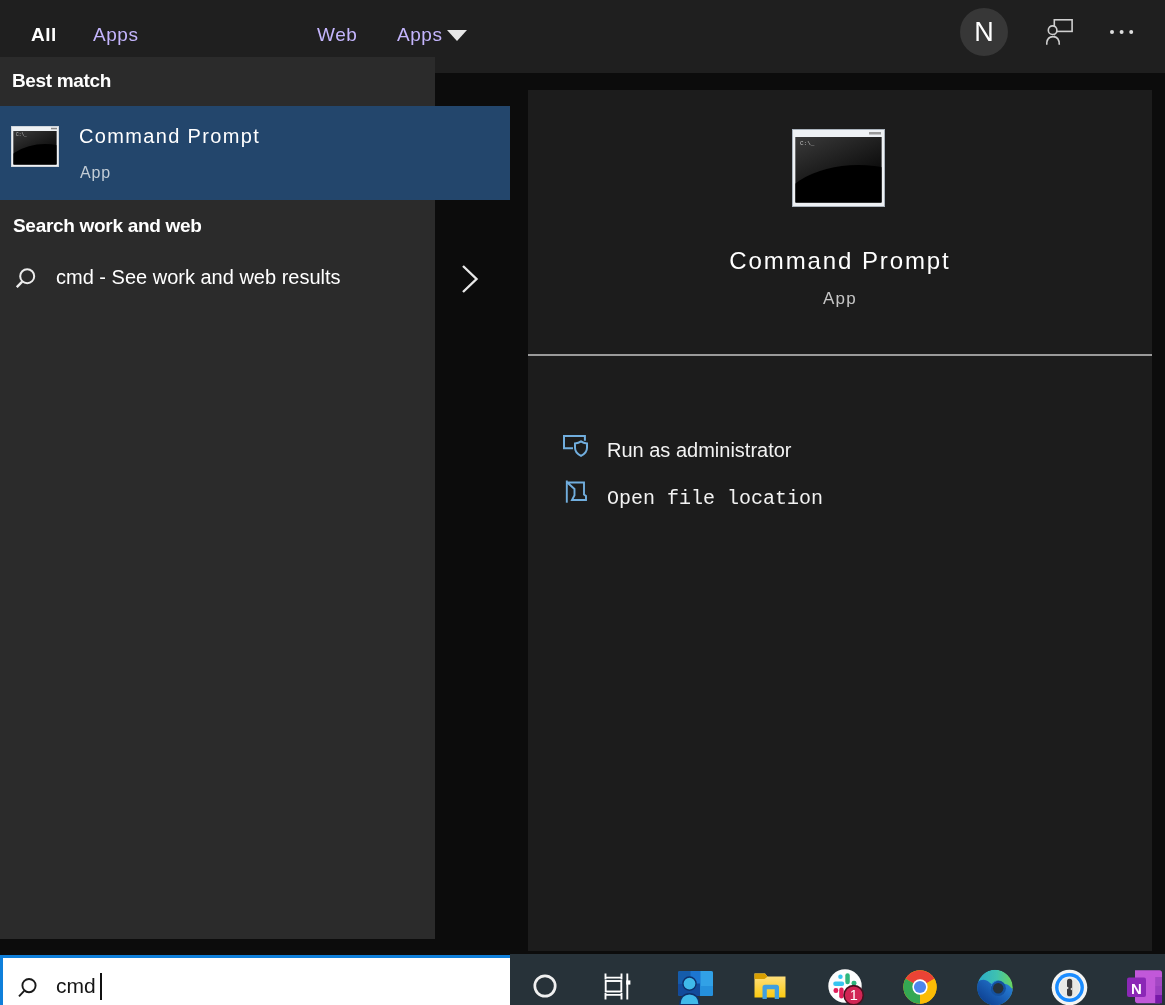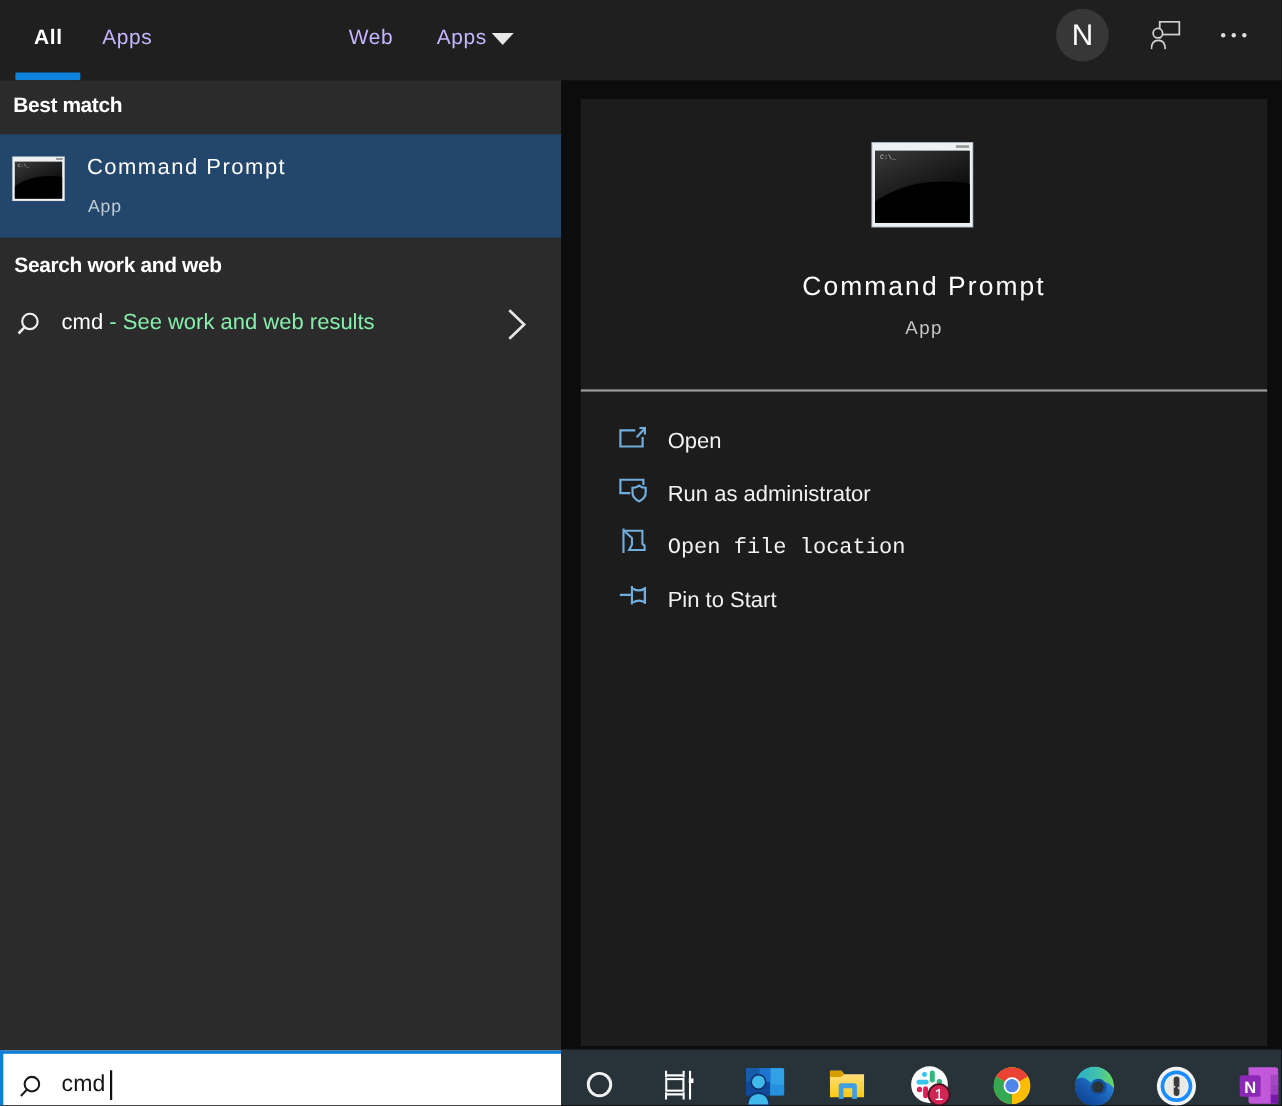--- a/index.html
+++ b/index.html
@@ -5,21 +5,21 @@
   html,body{margin:0;padding:0;-webkit-font-smoothing:antialiased;}
   body{width:1165px;height:1005px;position:relative;overflow:hidden;filter:blur(0px);
        background:#0c0c0c;font-family:"Liberation Sans",sans-serif;}
   .abs{position:absolute;}
   #header,#leftpanel,#rightpanel,#searchbox,#taskbar,#selrow{filter:blur(0px);}
   #header{left:0;top:0;width:1165px;height:73px;background:#1f1f1f;padding-left:48px;}
   .tab{position:absolute;top:0;height:70px;line-height:70px;font-size:19px;letter-spacing:0.55px;color:#c4b5fd;}
   #underline{position:absolute;left:14px;top:66.4px;width:59px;height:6.8px;background:#0d83dd;border-radius:1px;z-index:5;}
   #avatar{position:absolute;left:960px;top:8px;width:48px;height:48px;border-radius:50%;
           background:#373737;color:#fff;font-size:27px;text-align:center;line-height:48px;}
-  #leftpanel{left:0;top:73px;width:510px;height:882px;background:#2b2b2b;}
+  #leftpanel{left:0;top:57px;width:435px;height:882px;background:#2b2b2b;}
   #bestmatch{position:absolute;left:12px;font-size:19px;font-weight:bold;letter-spacing:-0.35px;color:#fff;}
   #selrow{position:absolute;left:0;top:49px;width:510px;height:94px;background:#23466c;}
   #rightpanel{left:528px;top:90px;width:624px;height:861px;background:#1c1c1c;}
   #searchbox{left:0;top:954.5px;width:510px;height:50.5px;background:#fff;
              border-top:3px solid #0f7fda;border-left:3px solid #0f7fda;box-sizing:border-box;}
   #taskbar{left:510px;top:954px;width:655px;height:51px;background:#273239;}
   .actrow{position:absolute;left:34px;width:560px;height:48px;}
   .actrow span{position:absolute;left:45px;top:50%;transform:translateY(-50%);font-size:20px;color:#f2f2f2;white-space:nowrap;}
   .actrow svg{position:absolute;}
 </style>
@@ -73,21 +73,21 @@
       <text x="5" y="9.8" font-size="4.5" fill="#c4c4c4" font-family="Liberation Mono,monospace">C:\_</text>
     </svg>
     <div style="position:absolute;left:79px;top:19px;font-size:20px;letter-spacing:1.35px;color:#fff;">Command Prompt</div>
     <div style="position:absolute;left:80px;top:58px;font-size:16px;letter-spacing:0.8px;color:#c3cdd6;">App</div>
   </div>
   <div id="bestmatch2" style="position:absolute;left:13px;top:158px;font-size:19px;font-weight:bold;letter-spacing:-0.3px;color:#fff;">Search work and web</div>
   <svg style="position:absolute;left:16px;top:211px;" width="21" height="21" viewBox="0 0 21 21" fill="none" stroke="#ececec" stroke-width="2">
     <circle cx="11.2" cy="8.2" r="7"></circle>
       <path d="M6.2,13.6 L0.8,19.2" stroke-width="2.4"></path>
   </svg>
-  <div style="position:absolute;left:56px;top:209px;font-size:20px;color:#fff;white-space:nowrap;">cmd <span style="color:#86efac;">- See work and web results</span></div>
+  <div style="position:absolute;left:56px;top:209px;font-size:20px;color:#fff;white-space:nowrap;">cmd <span style="color:#ffffff;">- See work and web results</span></div>
   <svg style="position:absolute;left:461px;top:207px;" width="20" height="30" fill="none" stroke="#e8e8e8" stroke-width="2.4">
     <path d="M2,2 L15.5,15 L2,28"></path>
   </svg>
 </div>
 
 <div id="rightpanel" class="abs">
   <svg style="position:absolute;left:264px;top:39px;" width="93" height="78" viewBox="0 0 93 78">
     <rect x="0" y="0" width="93" height="78" fill="#aab3bc"></rect>
     <rect x="1" y="1" width="91" height="76" fill="#eef1f4"></rect>
     <rect x="3.5" y="8" width="86" height="65.5" fill="#111"></rect>
@@ -104,50 +104,33 @@
     <g clip-path="url(#cc2)">
       <rect x="3.5" y="8" width="86" height="65.5" fill="url(#cg2)"></rect>
       <ellipse cx="66" cy="88" rx="82" ry="52" fill="#000"></ellipse>
     </g>
     <text x="8" y="15.5" font-size="6" fill="#c4c4c4" font-family="Liberation Mono,monospace">C:\_</text>
   </svg>
   <div style="position:absolute;left:0;top:157px;width:624px;text-align:center;font-size:24px;letter-spacing:1.9px;color:#fff;">Command Prompt</div>
   <div style="position:absolute;left:0;top:199px;width:624px;text-align:center;font-size:17px;letter-spacing:1.2px;color:#c6c6c6;">App</div>
   <div style="position:absolute;left:0;top:264px;width:624px;height:2px;background:#9a9a9a;"></div>
 
-  <div class="actrow" style="top:288px;">
-    <svg style="left:0;top:10px;" width="26" height="20" viewBox="0 0 26 20" fill="none" stroke="#71aede" stroke-width="2">
-      <path d="M15.5,3.3 L2,3.3 L2,17.9 L22.2,17.9 L22.2,9.3"></path>
-      <path d="M16.8,9.5 L23.7,2"></path>
-      <path d="M19.3,1 L24.3,1 L24.3,7"></path>
-    </svg>
-    <span>Open</span>
-  </div>
   <div class="actrow" style="top:336px;">
     <svg style="left:0;top:9px;" width="27" height="22" viewBox="0 0 27 22" fill="none" stroke="#71aede" stroke-width="2">
       <path d="M22.9,5.8 L22.9,1 L2,1 L2,13.3 L11,13.3"></path>
       <path d="M19,6.4 C17.2,7.8 15.2,8.3 13,8.5 L13,12.8 C13,17 15.8,19.3 19,20.8 C22.2,19.3 25,17 25,12.8 L25,8.5 C22.8,8.3 20.8,7.8 19,6.4 Z"></path>
     </svg>
     <span>Run as administrator</span>
   </div>
   <div class="actrow" style="top:384px;font-family:Liberation Mono, monospace;">
     <svg style="left:2px;top:6px;" width="24" height="23" viewBox="0 0 24 23" fill="none" stroke="#71aede" stroke-width="1.9">
       <path d="M2.8,0.5 L2.8,22.7"></path>
       <path d="M2.8,2.5 L20,2.5 L20,14.5 L22,16 L22,20 L8,20 L10.5,15.2 L10.5,9 L3.5,2.7"></path>
     </svg>
     <span>Open file location</span>
-  </div>
-  <div class="actrow" style="top:432px;">
-    <svg style="left:0;top:10px;" width="28" height="19" viewBox="0 0 28 19" fill="none" stroke="#71aede" stroke-width="2">
-      <path d="M1.5,8.8 L11.5,8.8"></path>
-      <path d="M12.5,0.8 L12.5,17.5"></path>
-      <path d="M13.5,3.2 C17,5.4 20.5,5.4 24.3,3 L24.3,15.6 C20.5,13.4 17,13.4 13.5,15.6"></path>
-      <path d="M24.3,1.8 L24.3,16.8"></path>
-    </svg>
-    <span>Pin to Start</span>
   </div>
 </div>
 
 <div id="searchbox" class="abs">
   <svg style="position:absolute;left:15px;top:19px;" width="21" height="21" viewBox="0 0 21 21" fill="none" stroke="#1a1a1a" stroke-width="1.9">
     <circle cx="11" cy="8.6" r="6.6"></circle>
       <path d="M6.2,13.8 L1,19.3"></path>
   </svg>
   <div style="position:absolute;left:53px;top:16px;font-size:21px;color:#151515;">cmd</div>
   <div style="position:absolute;left:97px;top:15px;width:1.6px;height:27px;background:#111;"></div>

